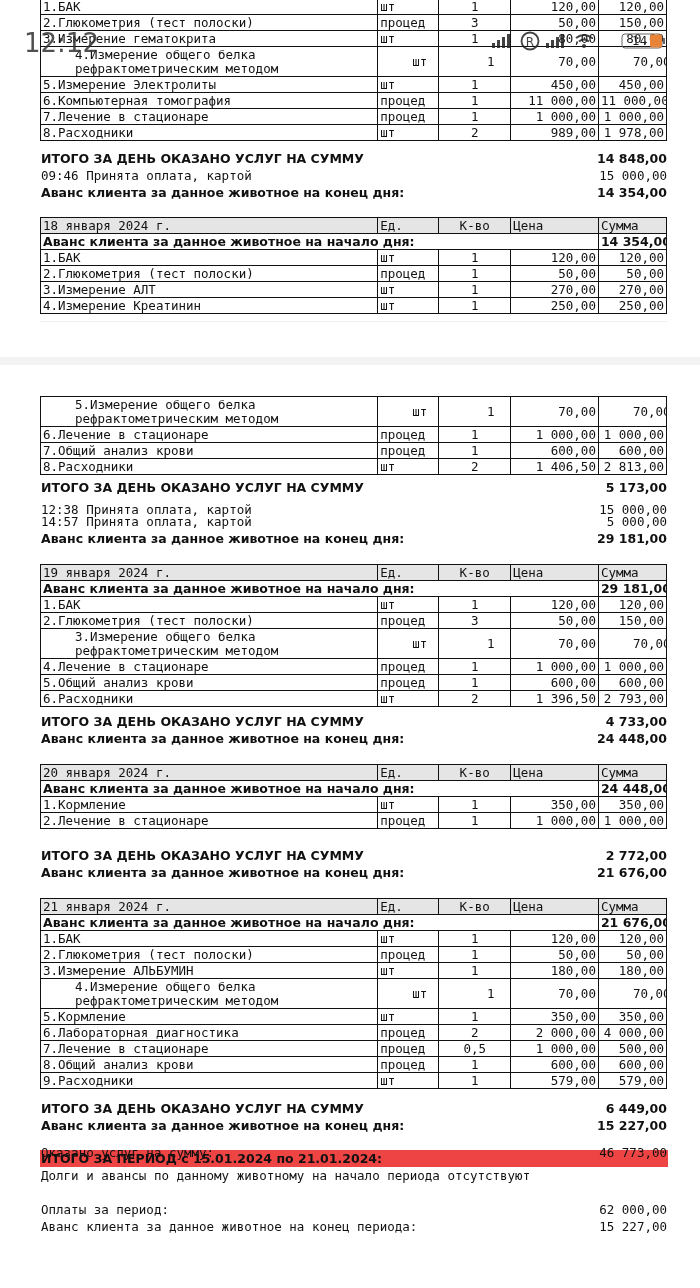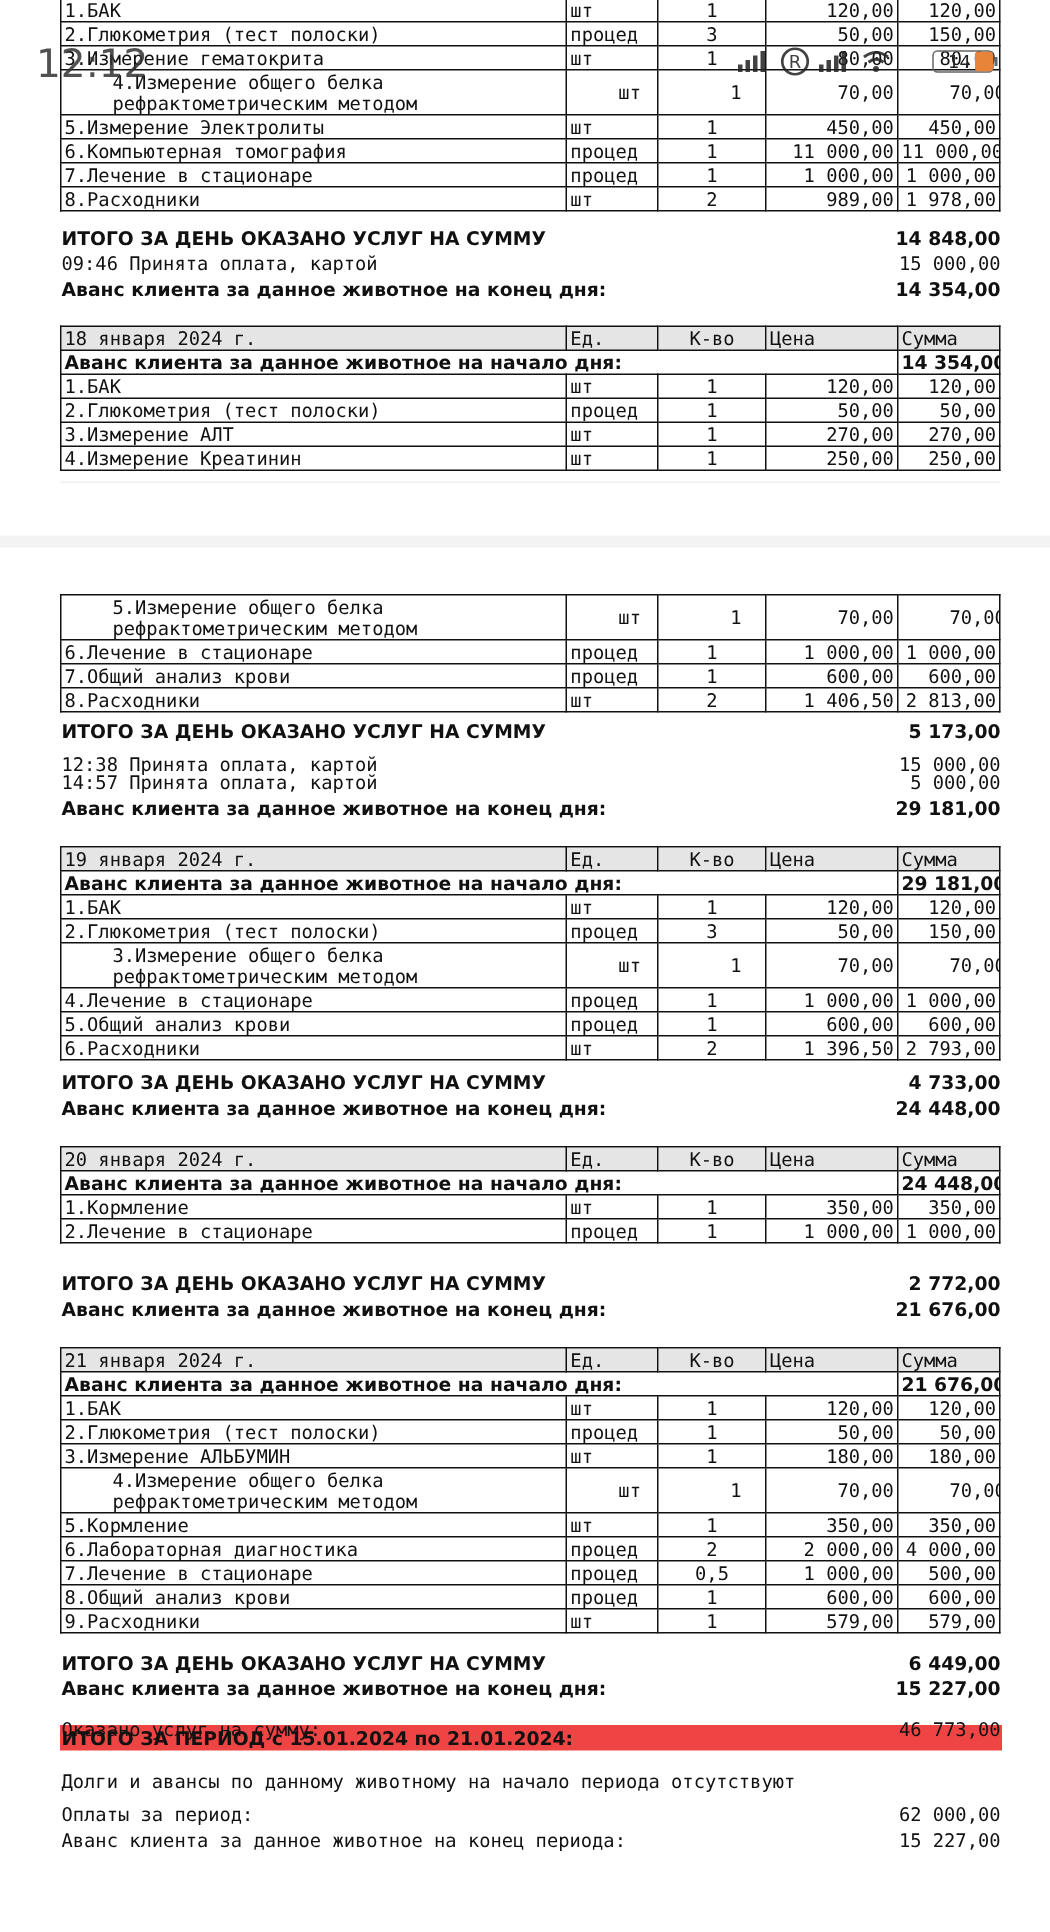--- a/index.html
+++ b/index.html
@@ -431,21 +431,21 @@
 <div class="line bold" style="top:1100px;">
   <span>ИТОГО ЗА ДЕНЬ ОКАЗАНО УСЛУГ НА СУММУ</span>
   <span>6 449,00</span>
 </div>
 <div class="line bold" style="top:1117px;">
   <span>Аванс клиента за данное животное на конец дня:</span>
   <span>15 227,00</span>
 </div>
 
 <div class="period-hdr bold">ИТОГО ЗА ПЕРИОД с 15.01.2024 по 21.01.2024:</div>
-<div class="line mono" style="top:1167px;margin-top:12px;">
+<div class="line mono" style="top:1167px;">
   <span>Долги и авансы по данному животному на начало периода отсутствуют</span>
 </div>
 <div class="line mono" style="top:1144px;gap:46px;">
   <span>Оказано услуг на сумму:</span>
   <span>46 773,00</span>
 </div>
 <div class="line mono" style="top:1201px;">
   <span>Оплаты за период:</span>
   <span>62 000,00</span>
 </div>

